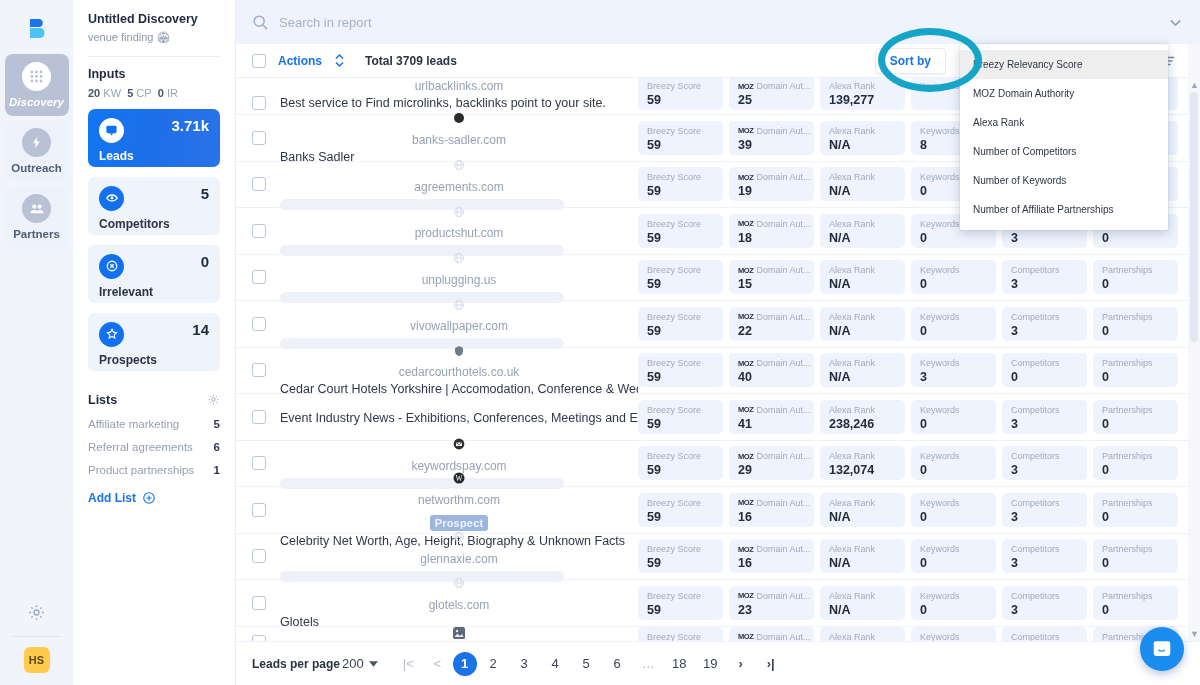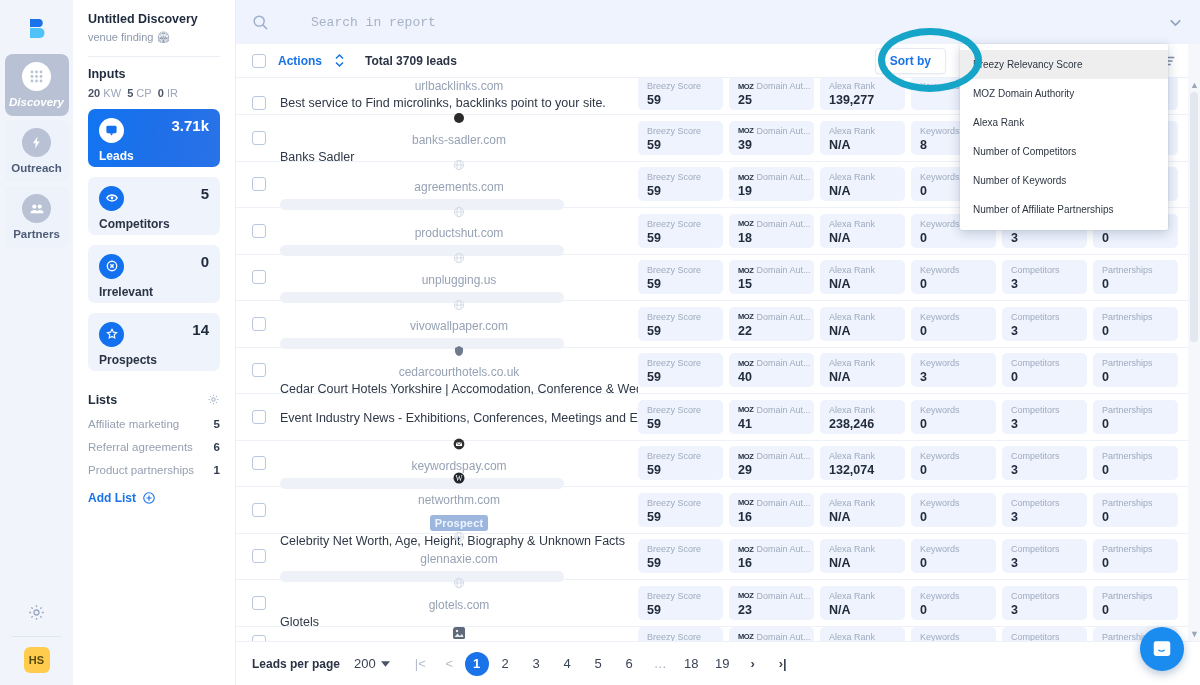--- a/index.html
+++ b/index.html
@@ -81,21 +81,21 @@
 
   
   .main{ flex:1; position:relative; background:#fff; display:flex; flex-direction:column; min-width:0; }
   .searchbar{
     height:44px; background:#eef3fd; display:flex; align-items:center;
     padding:0 16px; gap:10px;
   }
   .searchbar .sq{ color:#9fb0cc; display:flex; }
   .searchbar input{
     border:0;background:transparent;outline:none;flex:1;
-    font-family:Liberation Mono, monospace; font-size:13px; color:#6b7a92;margin-left:32px;
+    font-family:Liberation Sans, sans-serif; font-size:13px; color:#6b7a92;
   }
   .searchbar input::placeholder{ color:#a7b3c6; }
   .chev{ color:#8fa2bd; cursor:pointer; display:flex; }
 
   .toolbar{
     height:34px; display:flex; align-items:center; gap:12px;
     padding:0 16px; border-bottom:1px solid #edf0f6; position:relative;
   }
   .cbx{
     width:14px;height:14px;border:1.5px solid #b8c6de;border-radius:3px;
@@ -174,21 +174,21 @@
     position:absolute; left:2px; top:36px; width:8px; height:270px;
     background:#e2e7f0; border-radius:4px;
   }
   .vscroll .arrow{ position:absolute; left:2px; color:#9aa5b8; font-size:9px; text-align:center; width:8px; }
 
   
   .pager{
     height:44px; display:flex; align-items:center; gap:0;
     padding:0 16px; border-top:1px solid #eef1f7; background:#fff;
   }
-  .pg-lbl{ font-size:12px; font-weight:700; color:#2b3445; margin-right:14px; }
+  .pg-lbl{ font-size:12px; font-weight:700; color:#2b3445; margin-right:2px; }
   .pg-sel{ font-size:13px; color:#3a4455; display:flex;align-items:center;gap:5px; cursor:pointer; margin-right:16px;}
   .pg-ctl{ width:29px; text-align:center; color:#b4bdcc; cursor:pointer; font-size:13px; }
   .pg-num{
     width:29px;height:24px;line-height:24px;text-align:center;border-radius:50%;
     font-size:13px; color:#3a4455; cursor:pointer; margin:0 1px;
   }
   .pg-num.cur{ background:#1a73e8; color:#fff; font-weight:600; width:24px; }
   .pg-num.dots{ color:#aab3c2; }
   .pg-arr{ width:30px;text-align:center;color:#3a4455;cursor:pointer;font-size:13px;font-weight:600; }
 

